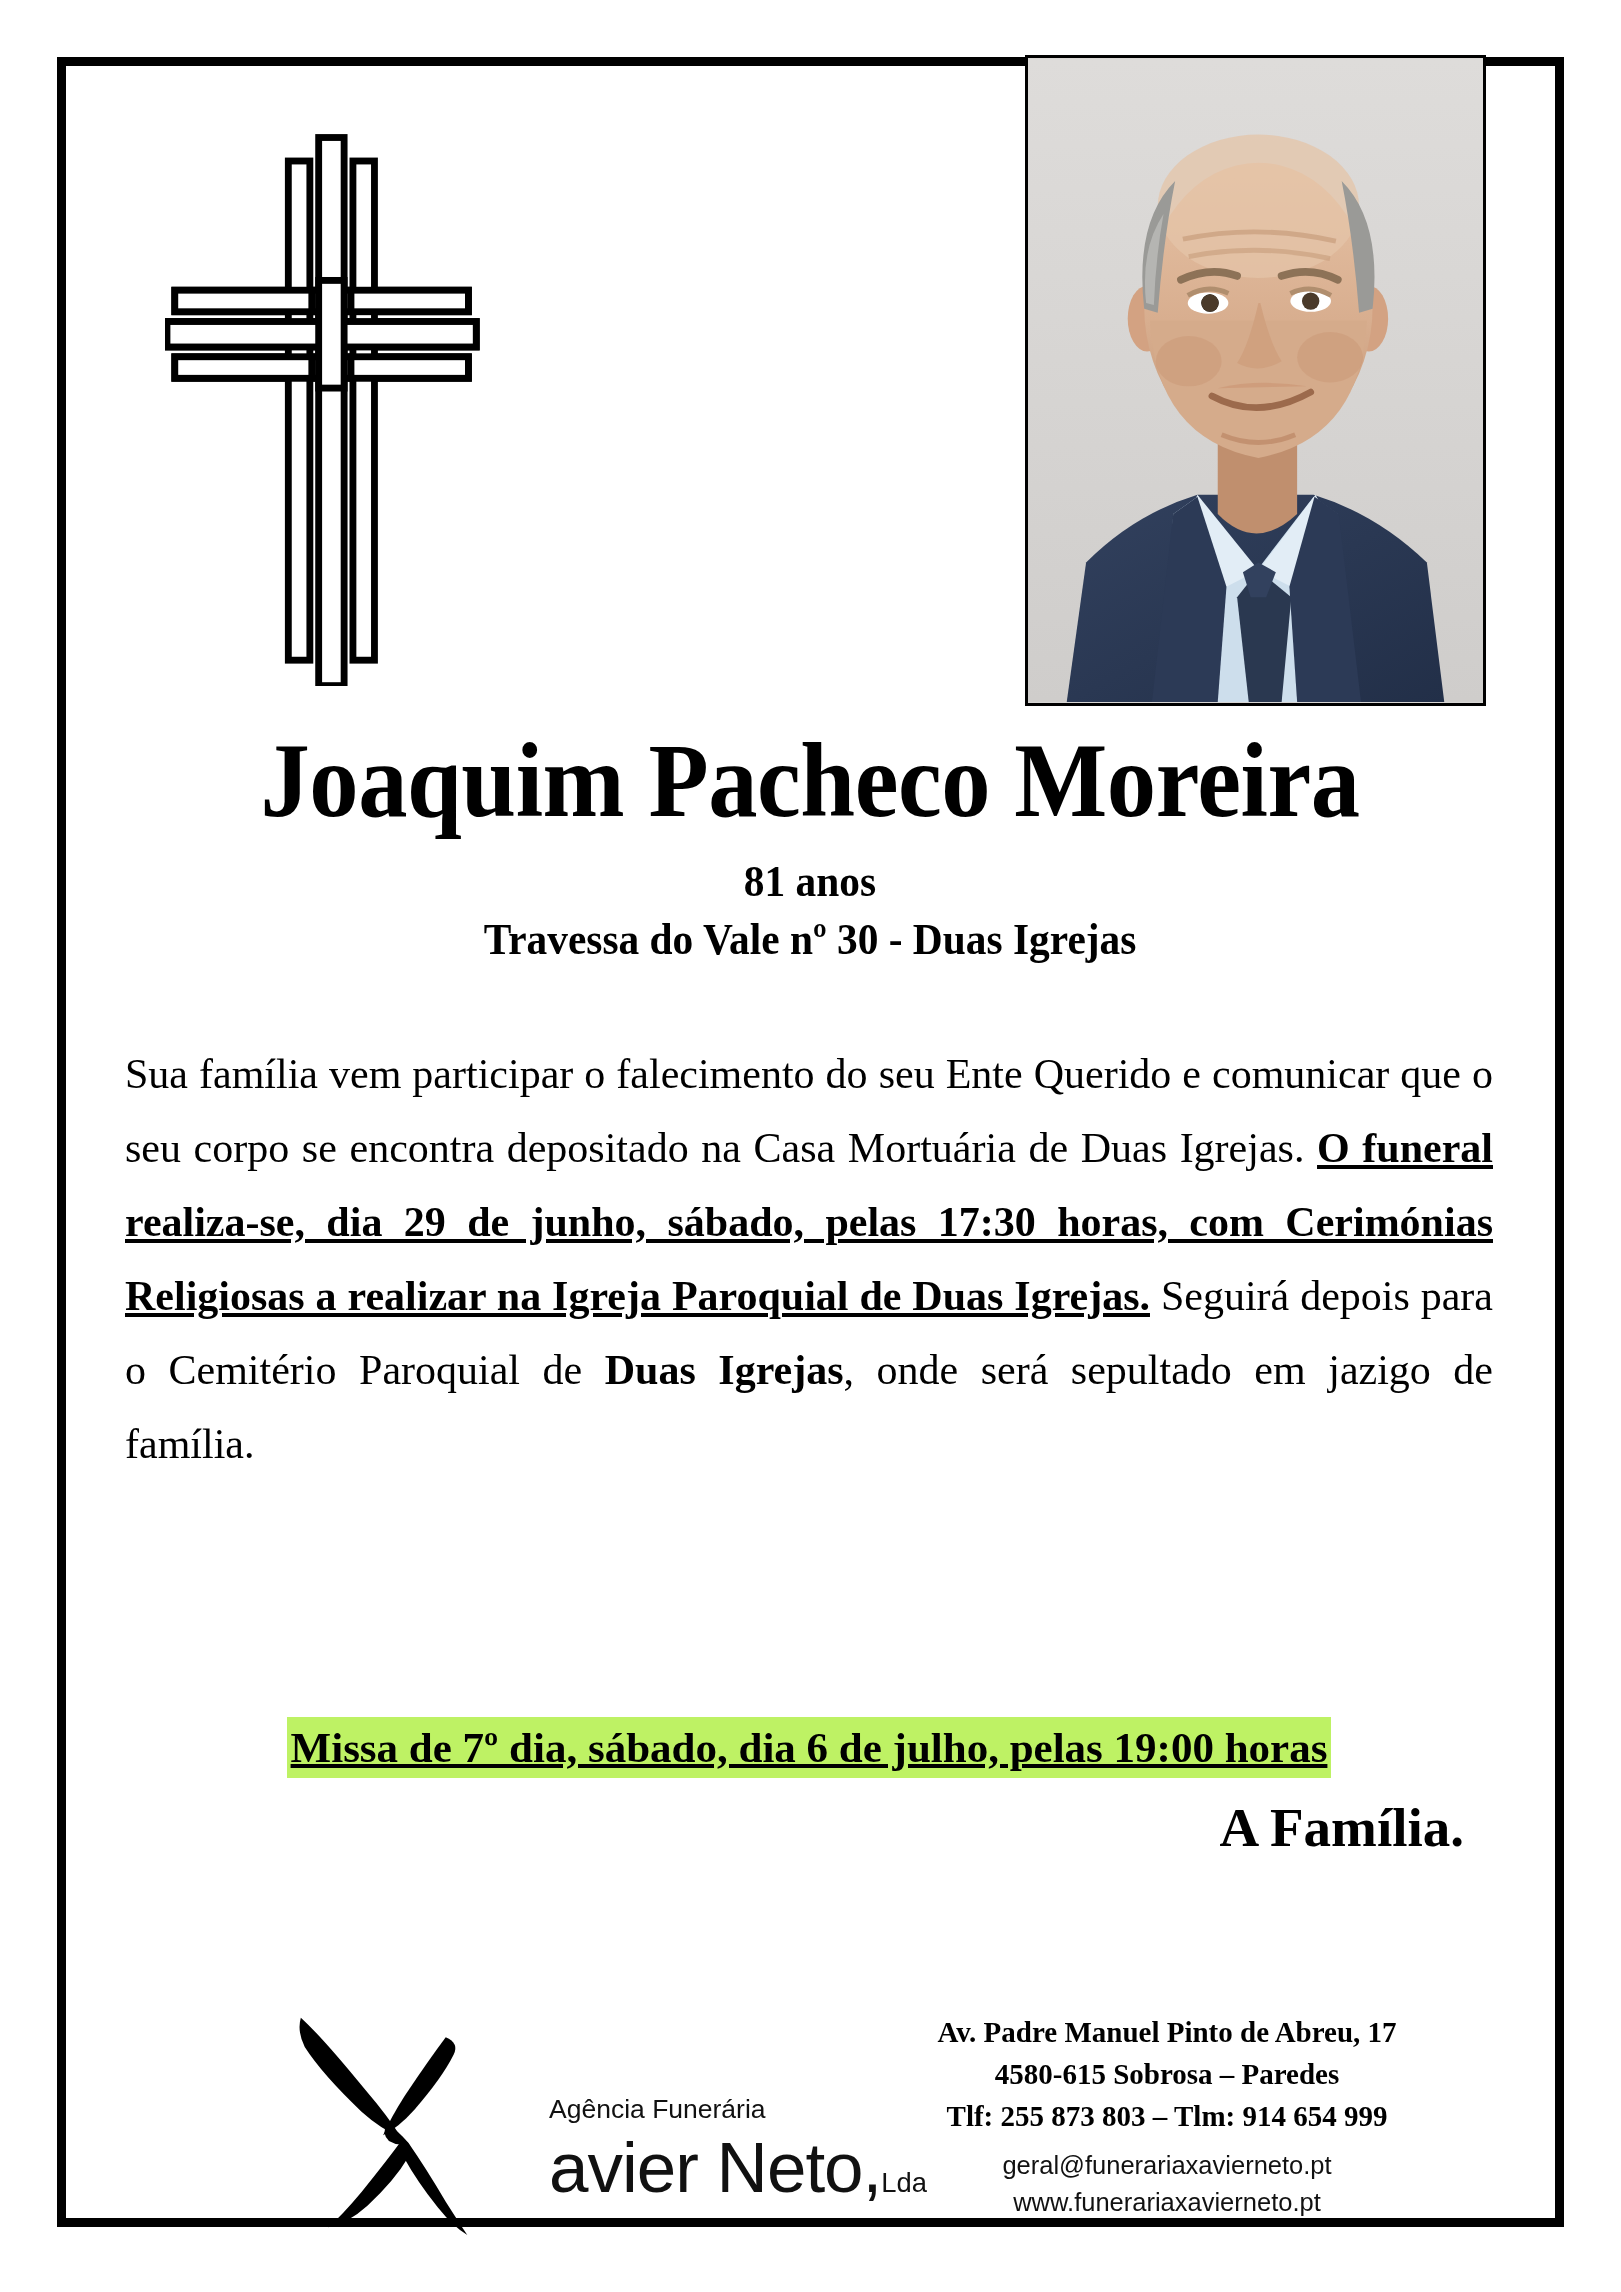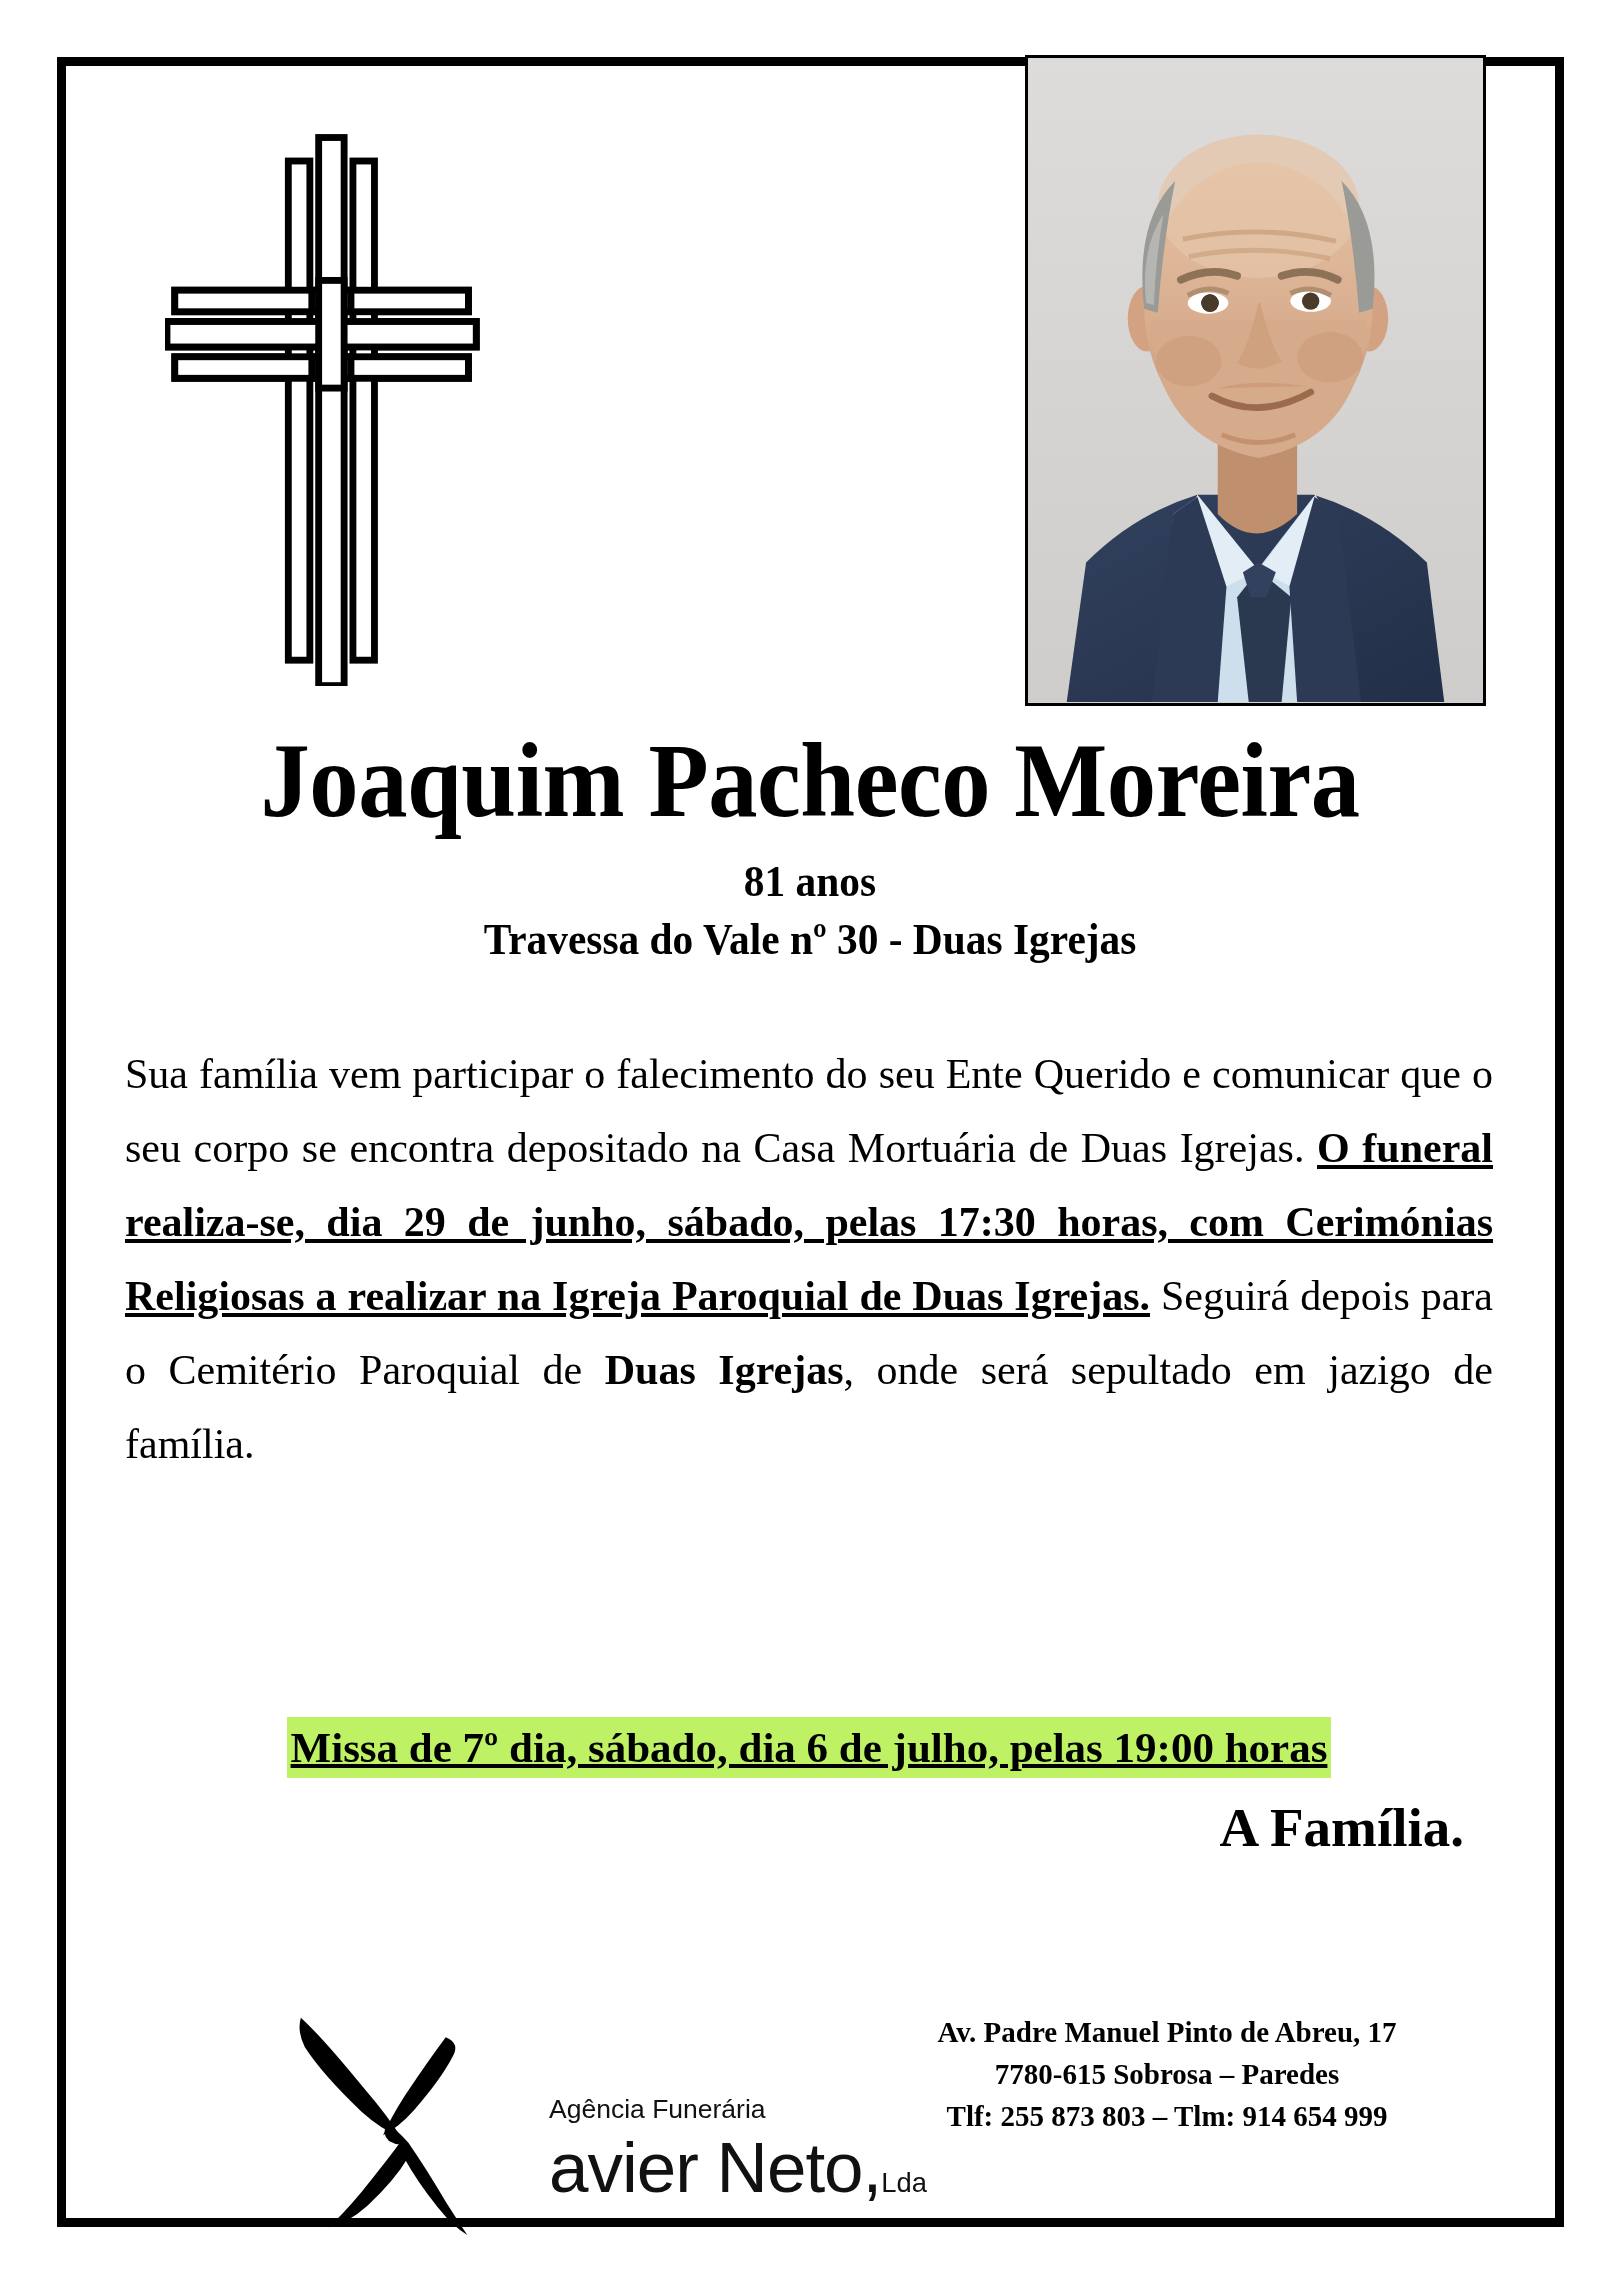--- a/index.html
+++ b/index.html
@@ -206,18 +206,22 @@
       </g>
     </svg>
   </div>
   <div class="logo-txt">Agência Funerária</div>
   <div class="logo-main">
     <span>avier Neto,</span><span class="logo-lda">Lda</span>
   </div>
 
   <div class="contact">
     <div>Av. Padre Manuel Pinto de Abreu, 17</div>
-    <div>7780-615 Sobrosa – Paredes</div>
+    <div>4580-615 Sobrosa – Paredes</div>
     <div>Tlf: 255 873 803 – Tlm: 914 654 999</div>
   </div>
+  <div class="contact-web">
+    <div>geral@funerariaxavierneto.pt</div>
+    <div>www.funerariaxavierneto.pt</div>
+  </div>
 
 </div>
 
 
 </body></html>

